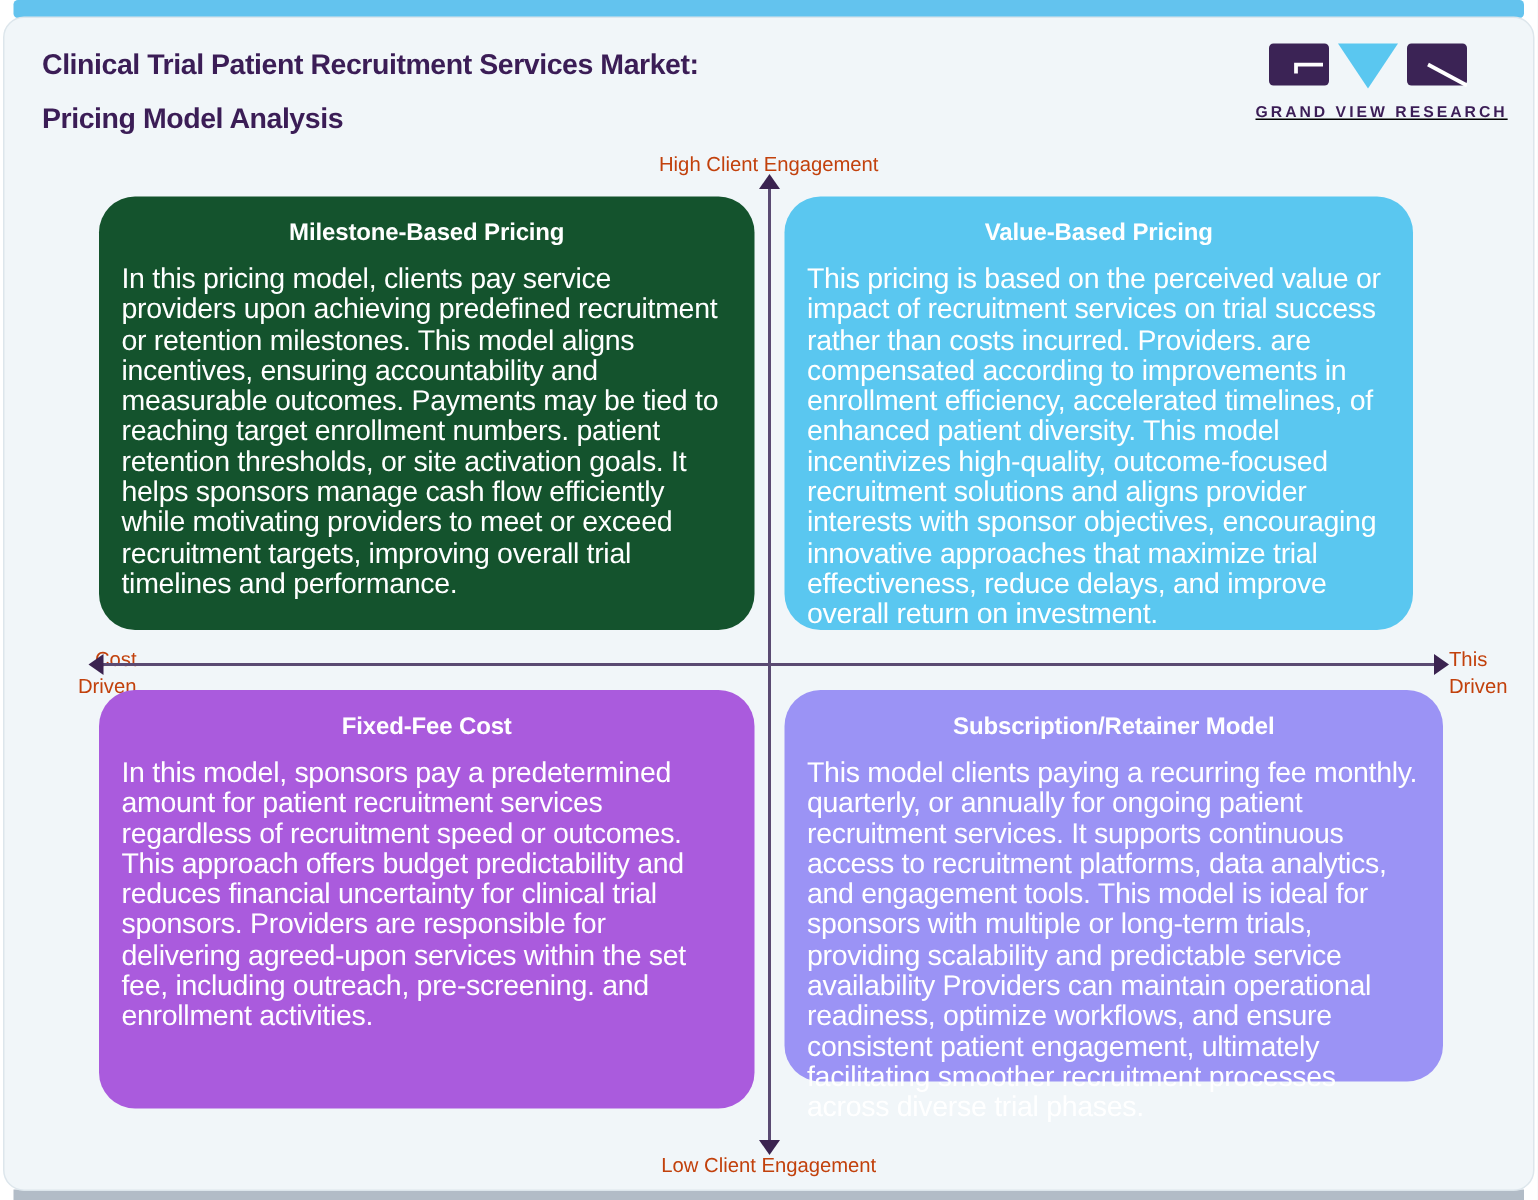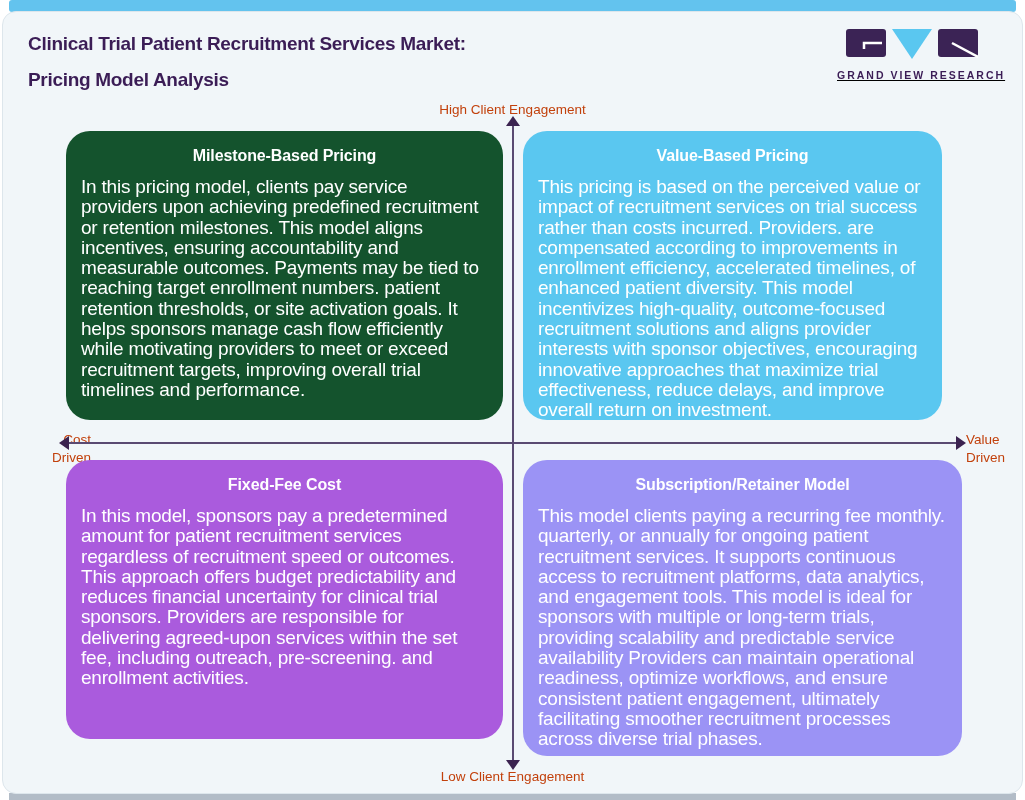--- a/index.html
+++ b/index.html
@@ -86,21 +86,21 @@
   
   .quad {
     position: absolute; z-index: 2;
     border-radius: 24px;
     padding: 13px 15px;
     color: #ffffff;
   }
   .quad.tl { left: 66px;  top: 131px; width: 437px; height: 289px; }
   .quad.tr { left: 523px; top: 131px; width: 419px; height: 289px; }
   .quad.bl { left: 66px;  top: 460px; width: 437px; height: 279px; }
-  .quad.br { left: 523px; top: 460px; width: 439px; height: 296px; }
+  .quad.br { left: 523px; top: 460px; width: 439px; height: 261px; }
   .quad h2 {
     text-align: center;
     font-size: 16px; font-weight: bold;
     margin: 3px 0 12px 0;
     letter-spacing: -0.1px;
   }
   .quad p {
     font-size: 19px; line-height: 20.3px;
     letter-spacing: -0.2px;
   }
@@ -128,21 +128,21 @@
   <div class="brand-name">GRAND VIEW RESEARCH</div>
 </div>
 
 <div class="axis-label top">High Client Engagement</div>
 <div class="axis-label bottom">Low Client Engagement</div>
 <div class="axis-label left">
   <div>Cost</div>
   <div>Driven</div>
 </div>
 <div class="axis-label right">
-  <div>Value</div>
+  <div>This</div>
   <div>Driven</div>
 </div>
 
 <div class="v-line"></div>
 <div class="h-line"></div>
 <div class="arrow up"></div>
 <div class="arrow down"></div>
 <div class="arrow leftward"></div>
 <div class="arrow rightward"></div>
 

